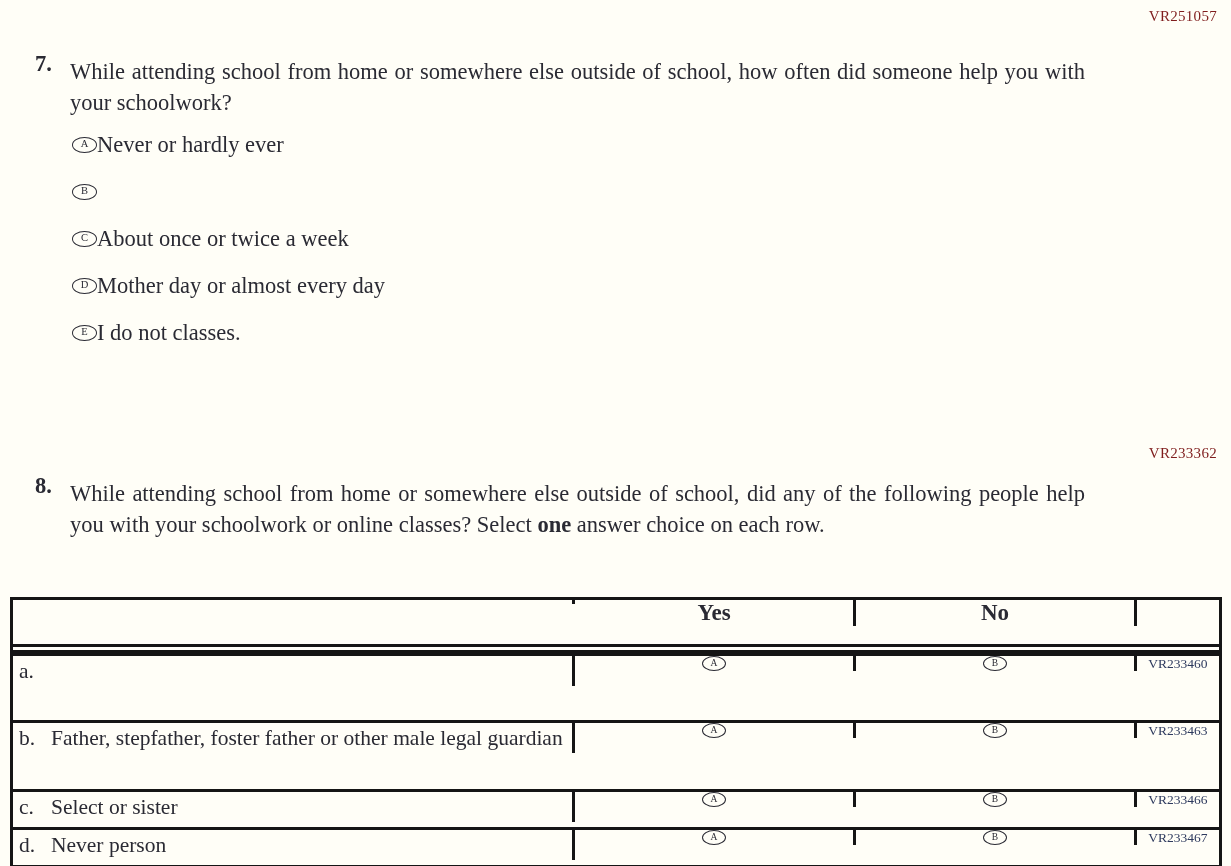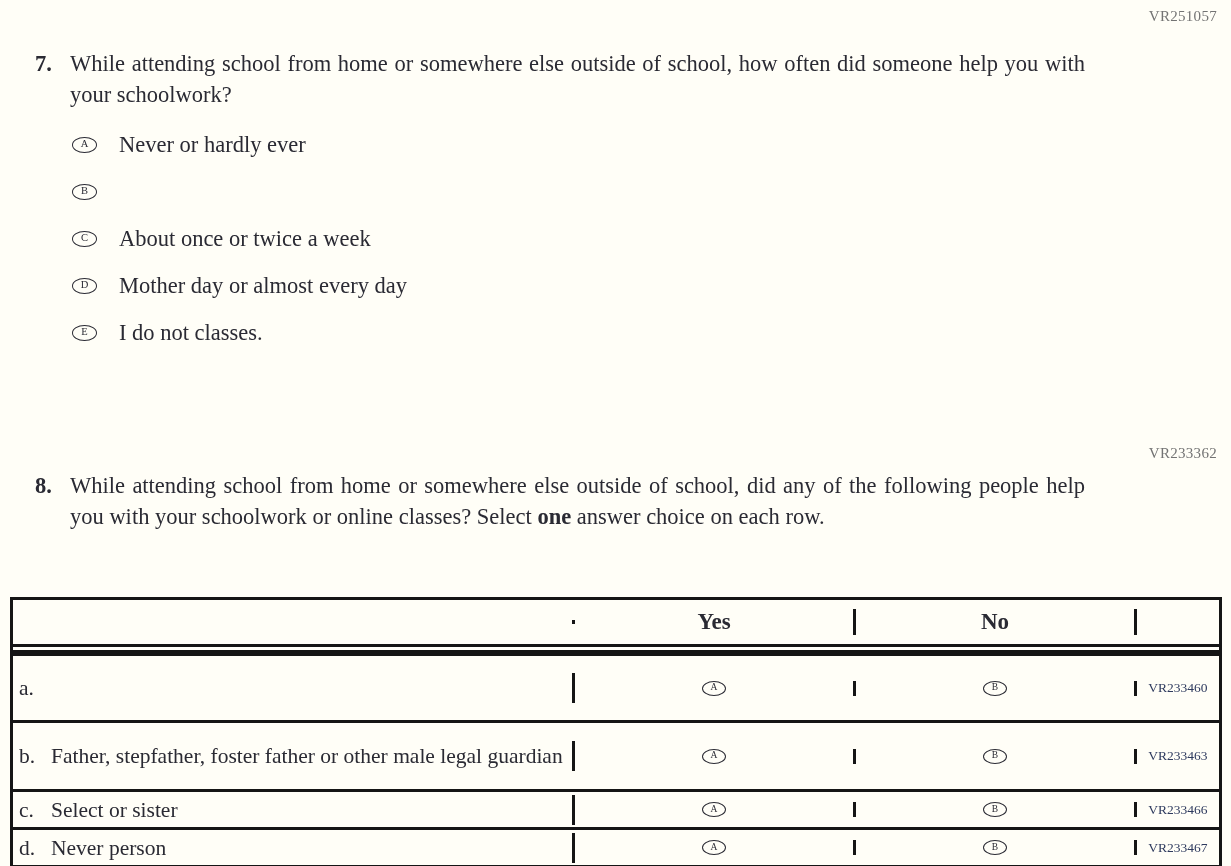--- a/index.html
+++ b/index.html
@@ -10,41 +10,42 @@
     color:#2a2a33;
     position:relative;
     overflow:hidden;
   }
   .page{position:absolute;inset:0;}
 
   .vr-code{
     position:absolute;
     right:14px;
     font-size:15px;
-    color:#737373;
+    color:#7f1d1d;
     letter-spacing:.3px;
   }
   #code-top{top:8px;}
   #code-mid{top:445px;}
 
   .question{
     position:absolute;
     left:35px;
     display:flex;
     font-size:22.5px;
     line-height:31px;
   }
   .q-number{
     font-weight:bold;
     width:35px;
     flex:0 0 35px;
   }
   .q-text{
     width:1015px;
     text-align:justify;
+    margin-top:8px;
   }
   #q7{top:48px;}
   #q8{top:470px;}
 
   .options{
     position:absolute;
     left:72px;
     top:121px;
   }
   .option{
@@ -61,33 +62,33 @@
     border:1.6px solid #2a2a33;
     border-radius:50%;
     font-size:10.5px;
     line-height:1;
     color:#2a2a33;
     box-sizing:border-box;
     flex:0 0 25px;
     cursor:pointer;
     background:transparent;
   }
-  .option .opt-label{margin-left:22px;text-align:right;}
+  .option .opt-label{text-align:right;}
 
   .grid{
     position:absolute;
     left:10px;top:597px;
     width:1212px;
     border:3px solid #151515;
     box-sizing:border-box;
     background:#fffef7;
   }
   .grid-row{
     display:flex;
-    align-items:center;
+    align-items:flex-start;
     font-family:Liberation Serif, serif;
   }
   .grid-row.header{
     height:44px;
     border-bottom:9px double #151515;
   }
   .grid-row.r-tall{height:64px;}
   .grid-row.r-short{height:35px;}
   .grid-row + .grid-row:not(.header){border-top:3px solid #151515;}
   .cell{

